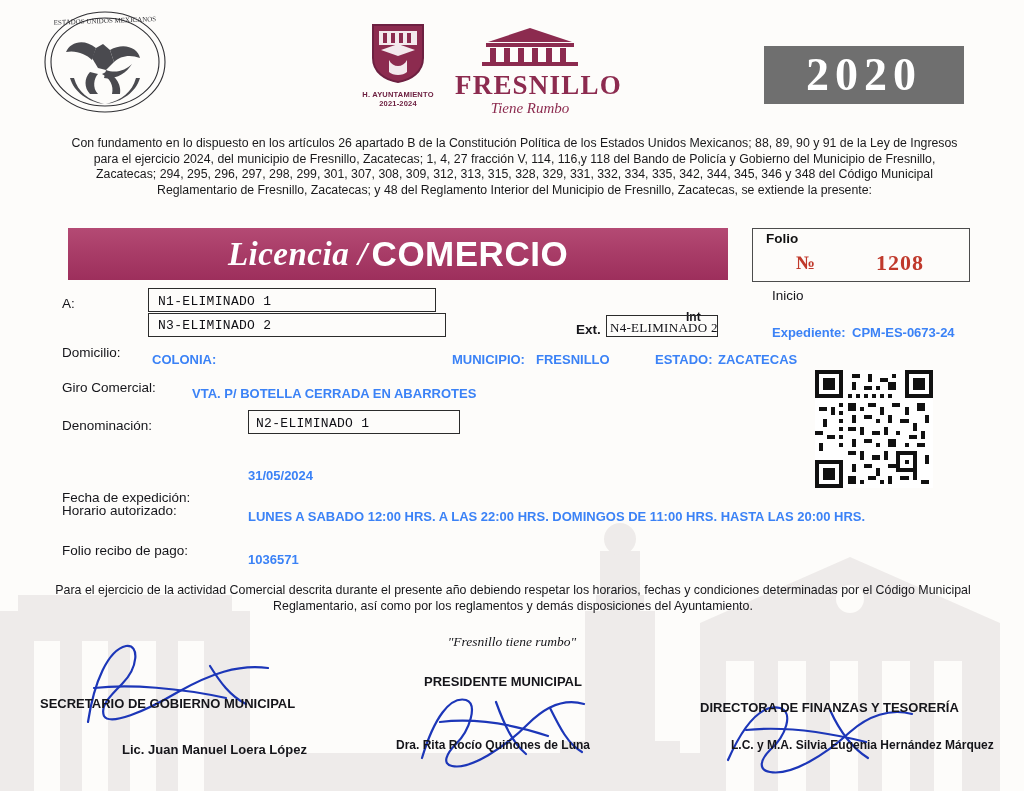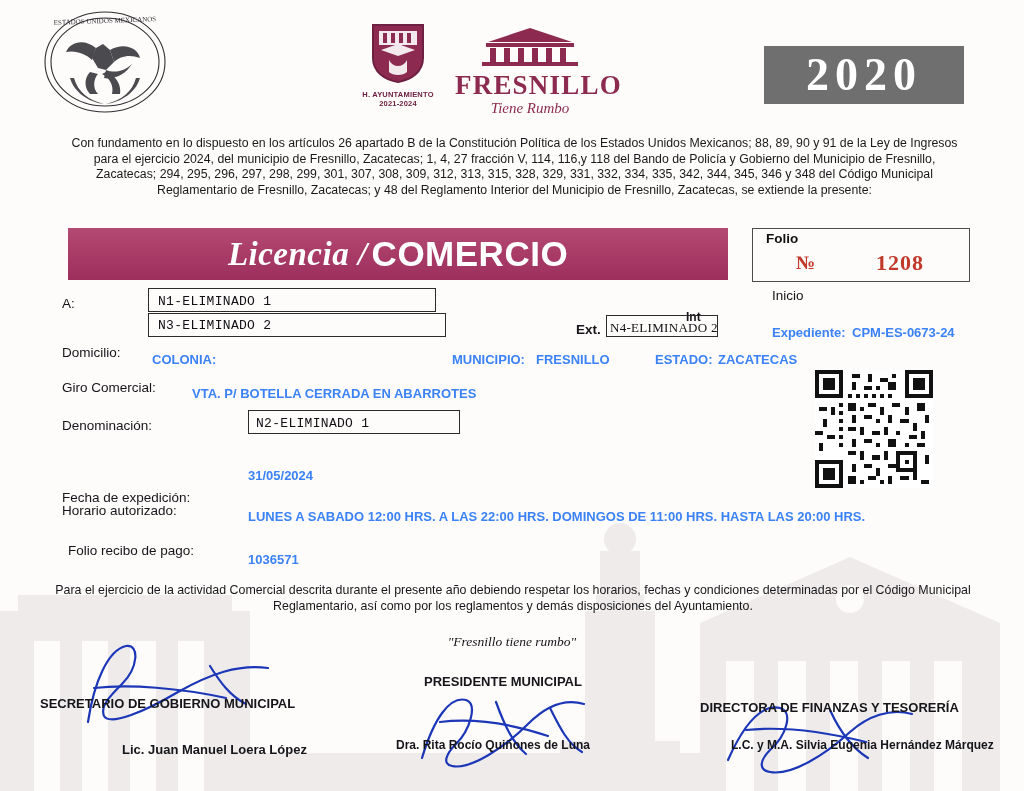--- a/index.html
+++ b/index.html
@@ -416,21 +416,21 @@
   <div class="lbl" style="top:418px; left:62px;">Denominación:</div>
   <div class="field-box" style="top:410px; left:248px; width:212px; height:24px;"></div>
   <div class="val-mono" style="top:416px; left:256px;">N2-ELIMINADO 1</div>
 
   <div class="lbl" style="top:458px; left:62px;margin-top:32px;">Fecha de expedición:</div>
   <div class="val" style="top:468px; left:248px;">31/05/2024</div>
 
   <div class="lbl" style="top:503px; left:62px;">Horario autorizado:</div>
   <div class="val" style="top:509px; left:248px;">LUNES A SABADO 12:00 HRS. A LAS 22:00 HRS. DOMINGOS DE 11:00 HRS. HASTA LAS 20:00 HRS.</div>
 
-  <div class="lbl" style="top:543px; left:68px;">Folio recibo de pago:</div>
+  <div class="lbl" style="top:543px; left:62px;">Folio recibo de pago:</div>
   <div class="val" style="top:552px; left:248px;">1036571</div>
 
   <div class="lbl" style="top:288px; left:772px; font-weight:normal;">Inicio</div>
   <div class="val" style="top:325px; left:772px;">Expediente:</div>
   <div class="val" style="top:325px; left:852px;">CPM-ES-0673-24</div>
 
   <svg class="qr" viewBox="0 0 29 29" shape-rendering="crispEdges">
     <rect width="29" height="29" fill="#ffffff"></rect>
     <g fill="#111111">
 

